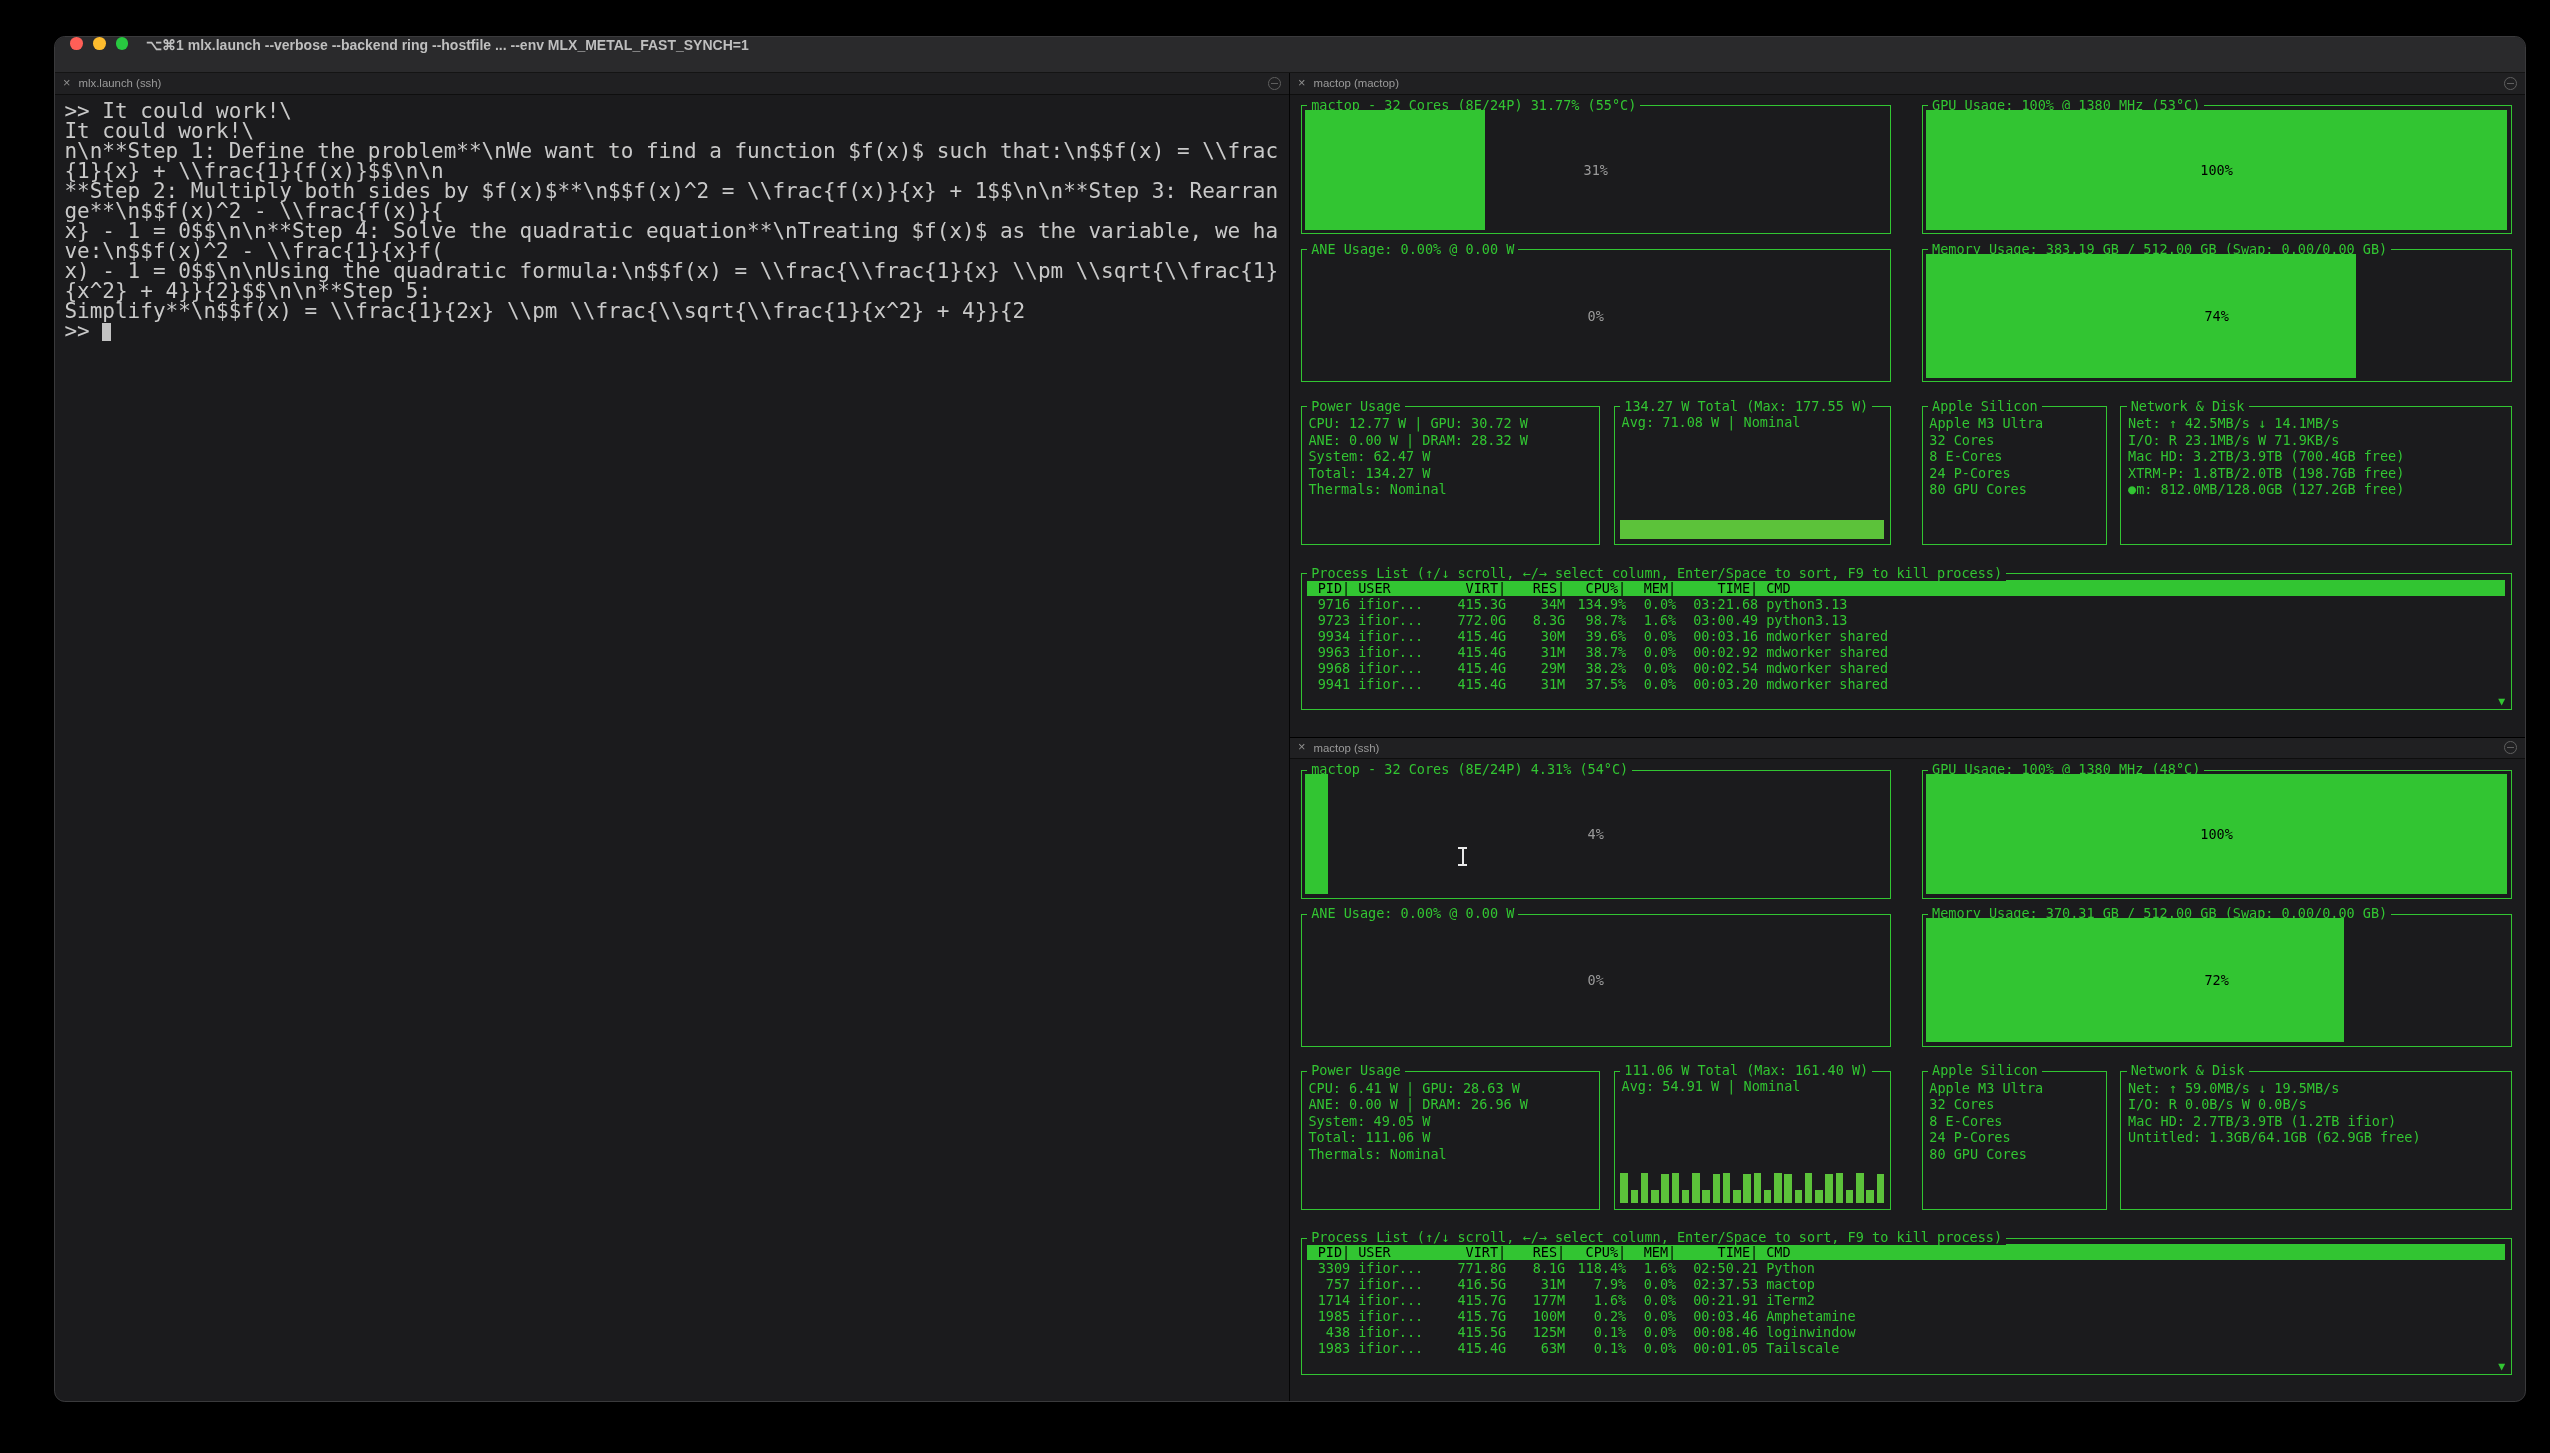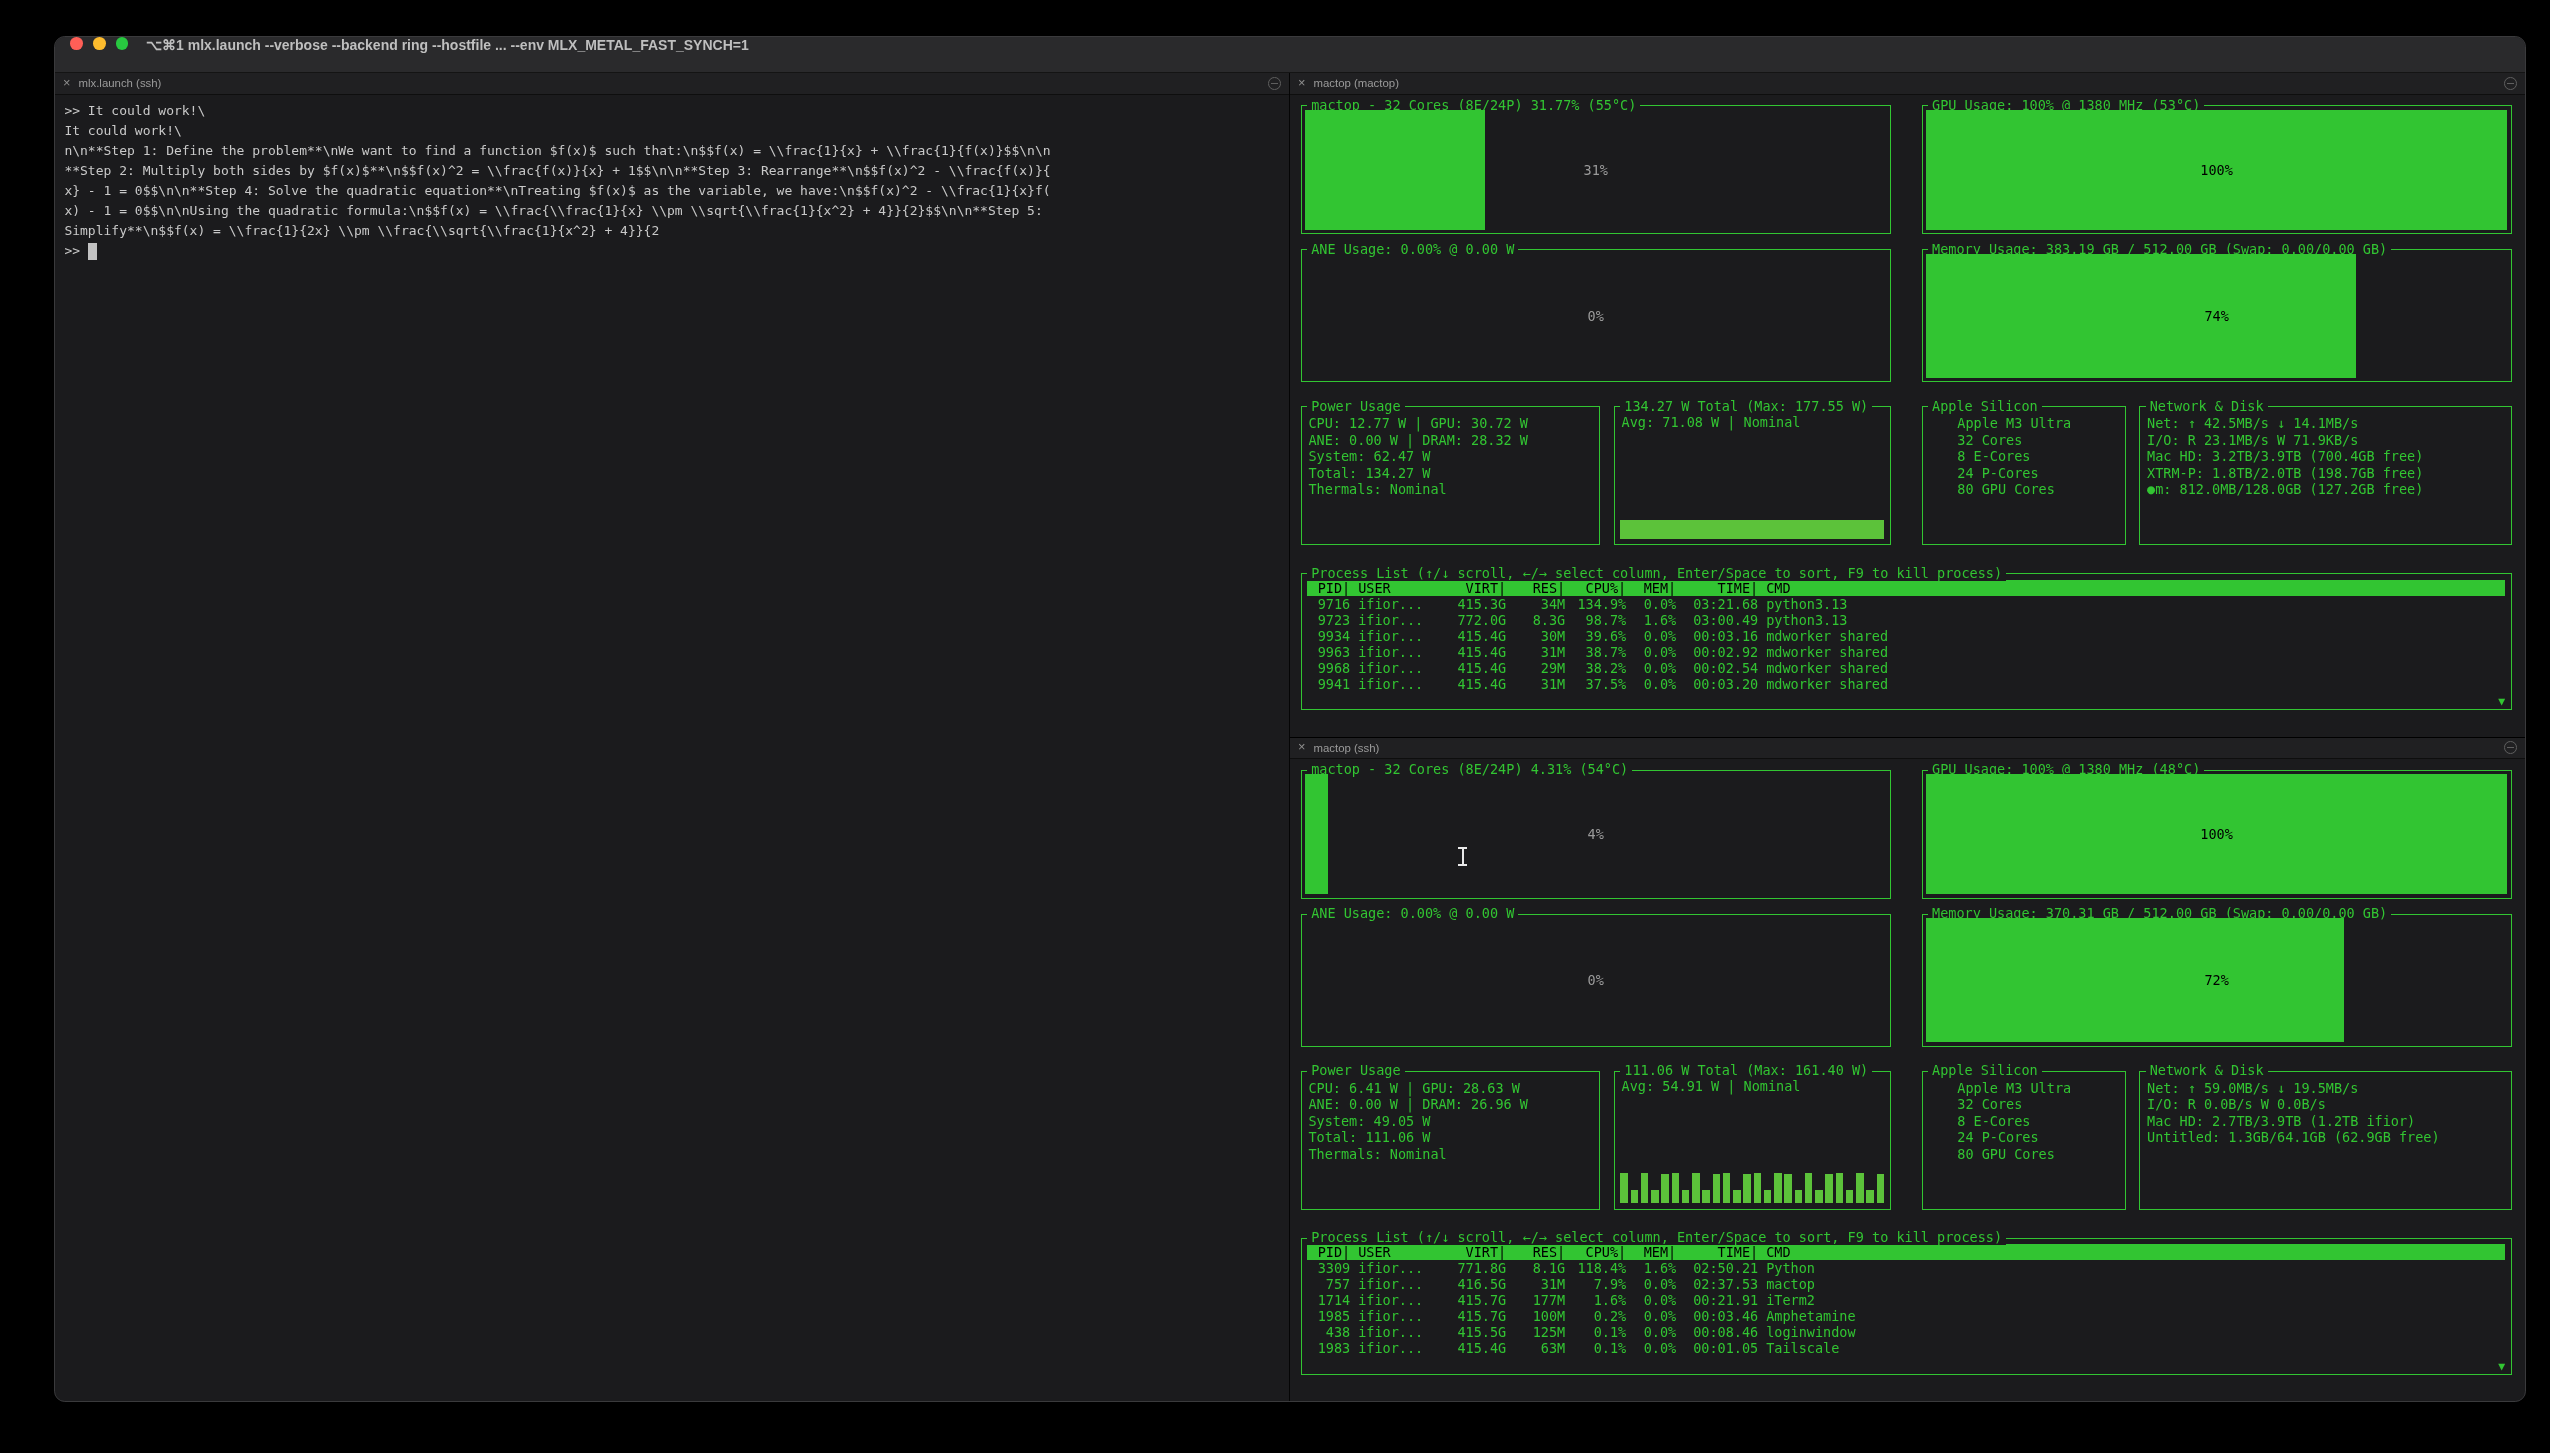--- a/index.html
+++ b/index.html
@@ -27,33 +27,33 @@
   .mactop-pane { flex:1; display:flex; flex-direction:column; min-height:0; }
   .mactop-pane + .mactop-pane { border-top:0.7px solid #000; }
 
   .pane-header { flex:0 0 21.5px; background:#202022; display:flex; align-items:center; gap:8px;
                  padding:0 8px; border-bottom:0.7px solid #0e0e0e;
                  font-family:"Liberation Sans",sans-serif; font-size:11.4px; color:var(--header-fg,#9b9b9b); }
   .pane-close { font-size:12.8px; line-height:1; color:#8f8f8f; }
   .pane-menu { margin-left:auto; width:12.8px; height:12.8px; border:1.3px solid #5f5f5f; border-radius:50%; position:relative; }
   .pane-menu::after { content:""; position:absolute; left:2px; right:2px; top:50%; margin-top:-0.7px; height:1.3px; background:#5f5f5f; }
 
-  .term { flex:1; padding:6.7px 9.4px; font-size:13px; line-height:20px; color:var(--term-fg,#c9c9c9); overflow:hidden; }
+  .term { flex:1; padding:6.7px 9.4px; font-size:21px; line-height:20px; color:var(--term-fg,#c9c9c9); overflow:hidden; }
   .term-line { white-space:pre-wrap; word-break:break-all; min-height:20px; }
   .cursor { display:inline-block; width:8.7px; height:17.5px; background:#c2c2c2; vertical-align:middle; }
 
   .mactop-body { flex:1; padding:10.8px 13.5px 5.4px 10.8px; overflow:hidden; }
   .mrow { display:flex; gap:31px; }
   .row-gauges { height:129px; margin-bottom:15px; }
   .row-gauges2 { height:133px; margin-bottom:24px; }
   .row-info { height:139px; margin-bottom:28px; }
   .row-proc { height:137px; }
   .half { flex:1; display:flex; gap:13.5px; min-width:0; }
   .w52 { flex:52 1 0; min-width:0; } .w48 { flex:48 1 0; min-width:0; }
-  .w32 { flex:32 1 0; min-width:0;padding-left:28px; } .w68 { flex:68 1 0; min-width:0; }
+  .w32 { flex:32 1 0; min-width:0; } .w68 { flex:68 1 0; min-width:0; }
   .flex1 { flex:1; min-width:0; }
 
   .box { position:relative; border:1.3px solid var(--green,#32c532); height:100%; }
   .box-title { position:absolute; top:-9.4px; left:5.4px; max-width:calc(100% - 13.5px); overflow:hidden;
                background:var(--pane-bg,#1b1b1d); padding:0 4px; color:var(--green,#32c532);
                font-size:13.5px; line-height:16px; white-space:pre; }
 
   .gauge-area { position:absolute; inset:3.4px; }
   .gauge-fill { position:absolute; left:0; top:0; bottom:0; width:0; background:var(--green,#32c532); }
   .gauge-label { position:absolute; left:0; right:0; top:50%; transform:translateY(-50%);

